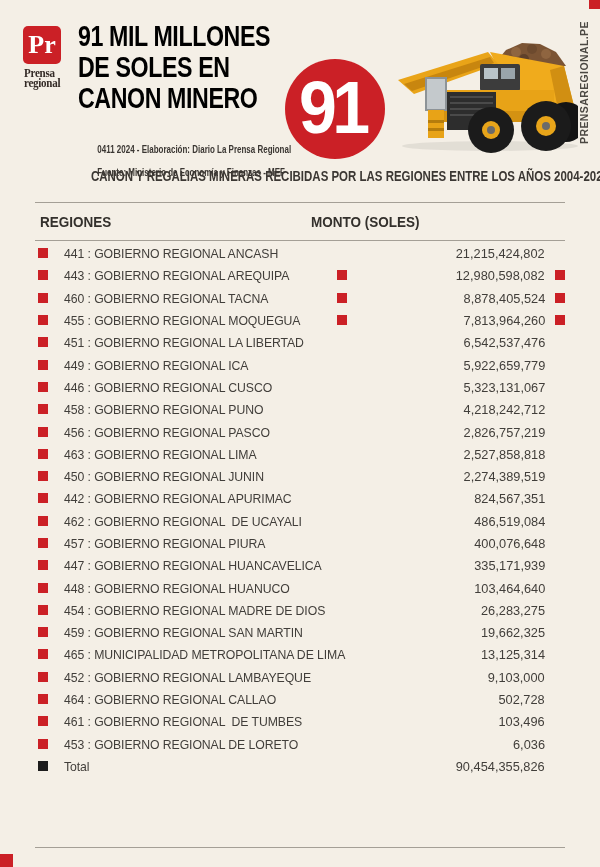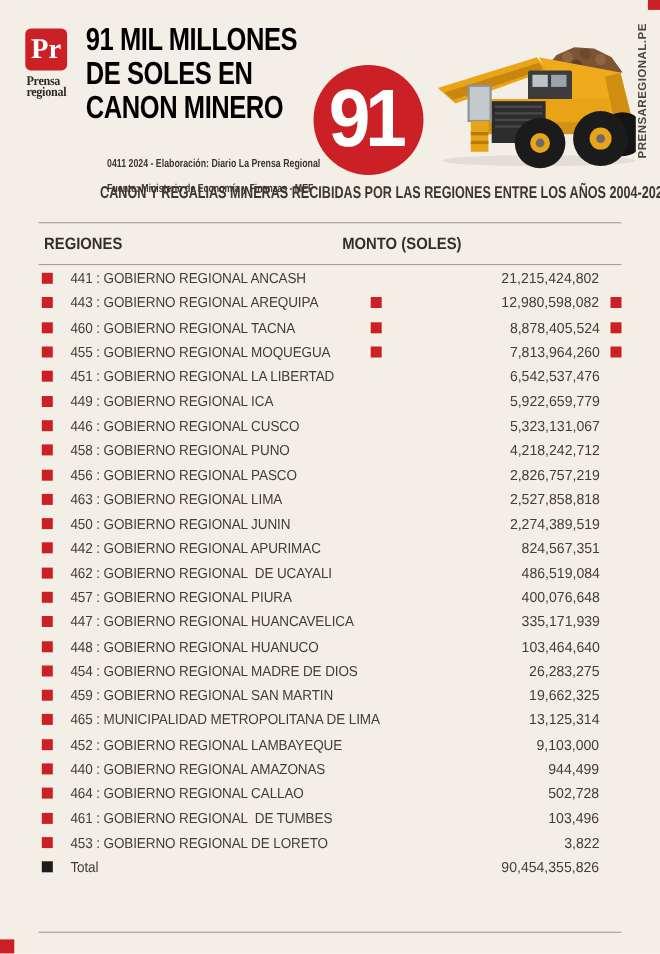--- a/index.html
+++ b/index.html
@@ -297,27 +297,20 @@
   </div>
 
   <div class="row">
     <span class="bullet"></span>
     <span class="region">452 : GOBIERNO REGIONAL LAMBAYEQUE</span>
 
     <span class="amount">9,103,000</span>
 
   </div>
 
-  <div class="row">
-    <span class="bullet"></span>
-    <span class="region">440 : GOBIERNO REGIONAL AMAZONAS</span>
-
-    <span class="amount">944,499</span>
-
-  </div>
 
   <div class="row">
     <span class="bullet"></span>
     <span class="region">464 : GOBIERNO REGIONAL CALLAO</span>
 
     <span class="amount">502,728</span>
 
   </div>
 
   <div class="row">
@@ -325,21 +318,21 @@
     <span class="region">461 : GOBIERNO REGIONAL  DE TUMBES</span>
 
     <span class="amount">103,496</span>
 
   </div>
 
   <div class="row">
     <span class="bullet"></span>
     <span class="region">453 : GOBIERNO REGIONAL DE LORETO</span>
 
-    <span class="amount">3,822</span>
+    <span class="amount">6,036</span>
 
   </div>
 
   <div class="row">
     <span class="bullet total"></span>
     <span class="region">Total</span>
 
     <span class="amount">90,454,355,826</span>
 
   </div>

